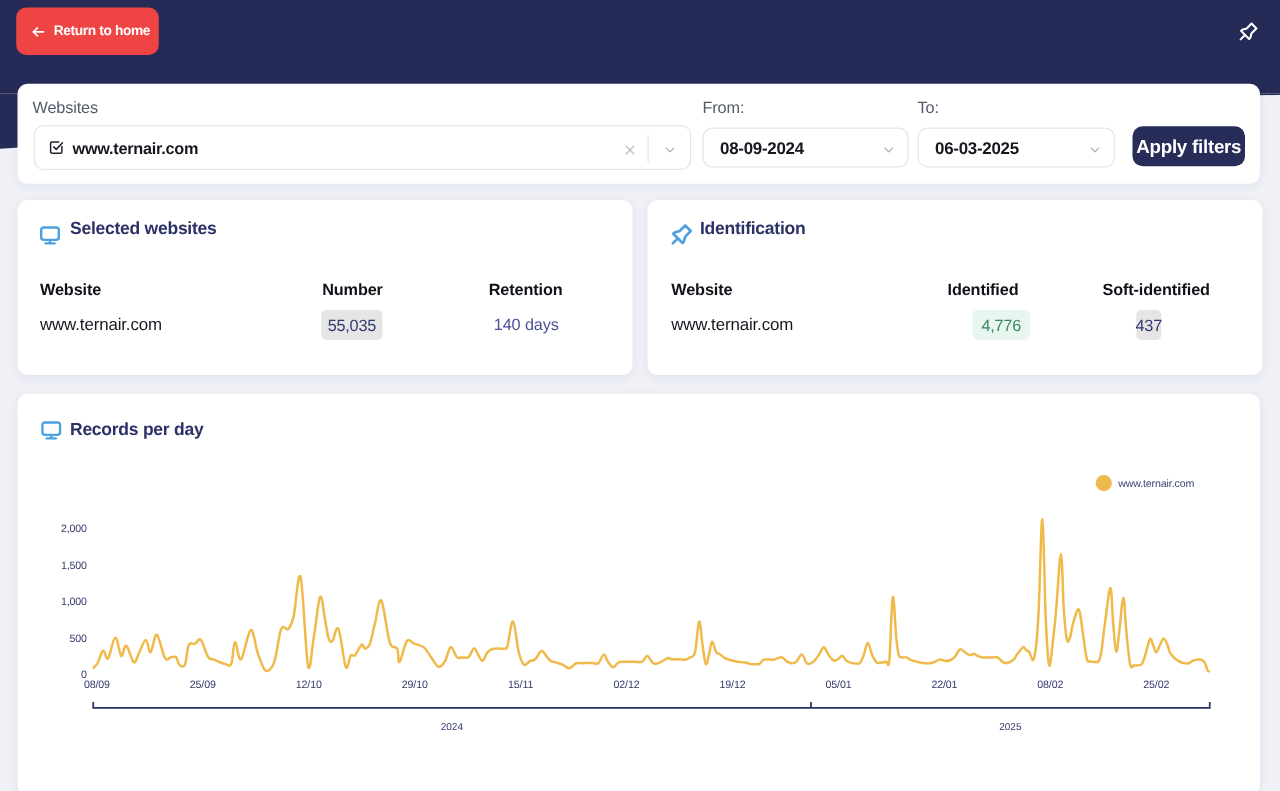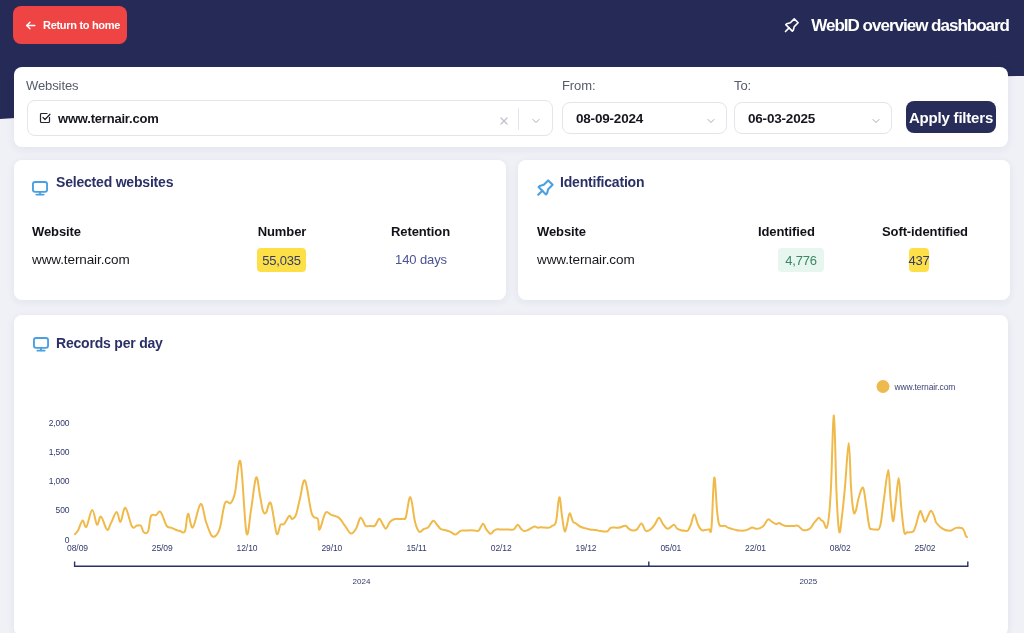--- a/index.html
+++ b/index.html
@@ -11,21 +11,21 @@
 .fcard{left:14px;top:67px;width:994px;height:80px;}
 .lbl{position:absolute;font-size:13px;color:#565b6b;letter-spacing:-0.1px;}
 .sel{position:absolute;border:1px solid #e3e5ea;border-radius:8px;background:#fff;display:flex;align-items:center;}
 .seltxt{font-size:13.5px;font-weight:bold;color:#15171e;letter-spacing:-0.2px;}
 .applybtn{position:absolute;left:892px;top:34px;width:90px;height:32px;background:#272c59;border-radius:8px;color:#fff;font-size:15px;font-weight:bold;display:flex;align-items:center;justify-content:center;letter-spacing:-0.2px;}
 .cardtitle{position:absolute;left:42px;top:14px;font-size:14px;font-weight:bold;color:#2b3166;letter-spacing:-0.2px;text-align:center;}
 .cicon{position:absolute;left:16.5px;top:19.3px;}
 .th{position:absolute;font-size:13px;font-weight:bold;color:#101218;letter-spacing:-0.1px;white-space:nowrap;}
 .td{position:absolute;font-size:13.5px;color:#15171e;letter-spacing:-0.1px;}
 .badge{position:absolute;height:24px;border-radius:4px;display:flex;align-items:center;justify-content:center;font-size:13px;letter-spacing:-0.2px;}
-.bgray{background:#fde047;color:#343a6e;}
+.bgray{background:#e5e5e5;color:#343a6e;}
 .bgreen{background:#e7f6ee;color:#3b8767;}
 </style></head>
 <body>
 <div class="topbar"></div>
 <svg class="curve" viewBox="0 0 1024 45">
     <path d="M0,0 L1024,0 L1024,1 C680,6 300,24 0,44 Z" fill="#262a57"></path>
   </svg>
 <div class="backbtn">
     <svg width="13" height="13" viewBox="0 0 24 24" fill="none" stroke="#ffffff" stroke-width="2.4" stroke-linecap="round" stroke-linejoin="round">
       <line x1="20" y1="12" x2="5" y2="12"></line>
@@ -33,21 +33,20 @@
     </svg>
     <span>Return to home</span>
   </div>
 <div class="pagetitle">
     <svg width="22" height="22" viewBox="0 0 24 24" fill="none" stroke="#ffffff" stroke-width="1.8" stroke-linecap="round" stroke-linejoin="round">
       <g transform="rotate(45 12 12)">
         <path d="M9 4h6v6l2 3.5v1.5H7v-1.5L9 10z"></path>
         <line x1="12" y1="15" x2="12" y2="20.5"></line>
       </g>
     </svg>
-    <span>WebID overview dashboard</span>
   </div>
 
 <div class="card fcard">
   <div class="lbl" style="left:12px;top:11px;">Websites</div>
   <div class="sel" style="left:13px;top:33px;width:526px;height:36px;padding-left:11px;gap:7px;">
     <svg width="12" height="12" viewBox="0 0 24 24" fill="none" stroke="#23252e" stroke-width="2.4" stroke-linecap="round" stroke-linejoin="round">
         <path d="M21 10.5V19a2 2 0 0 1-2 2H5a2 2 0 0 1-2-2V5a2 2 0 0 1 2-2h11"></path>
         <path d="M8 11l4 4L22 4.5"></path>
       </svg>
       <span class="seltxt" style="font-size:13px;">www.ternair.com</span>

